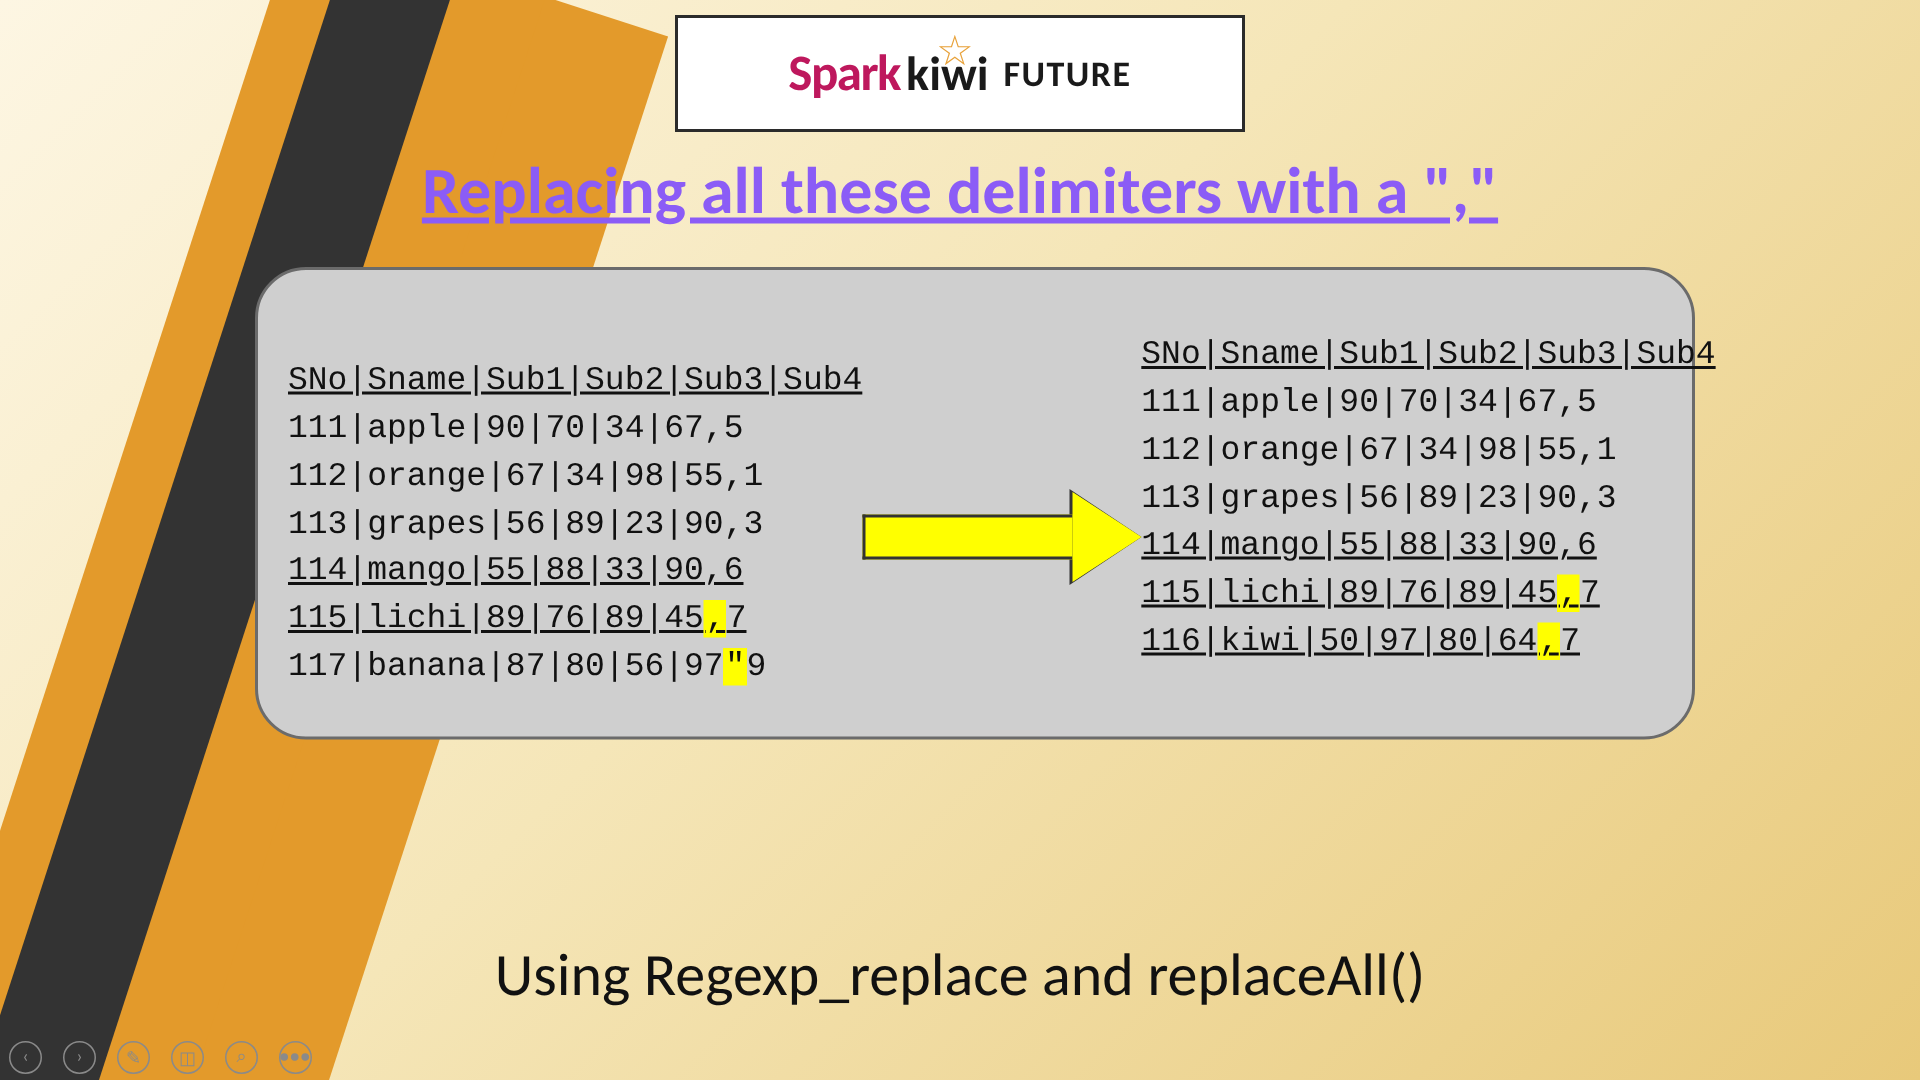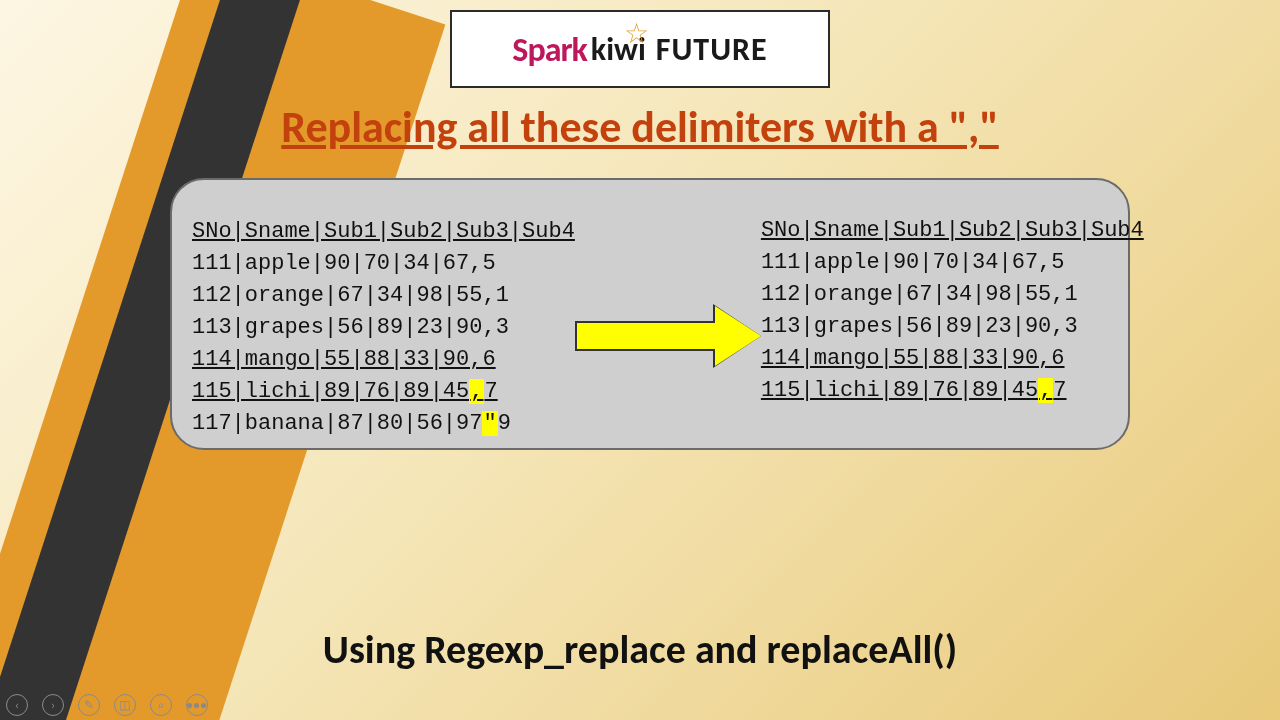--- a/index.html
+++ b/index.html
@@ -45,58 +45,58 @@
     color: #be185d;
     letter-spacing: -1px;
   }
   .logo-ling {
     font-weight: 700;
     font-size: 32px;
     color: #1a1a1a;
   }
   .logo-future {
     font-weight: 900;
-    font-size: 32px;
+    font-size: 24px;
     color: #1a1a1a;
     letter-spacing: 1px;
     margin-left: 6px;
   }
   .star {
     position: absolute;
     top: 4px; left: 172px;
     color: #e8a23a;
     font-size: 28px;
   }
 
   
   .title {
     position: absolute;
     top: 100px; left: 0; right: 0;
     text-align: center;
     font-size: 44px;
     font-weight: 700;
     text-decoration: underline;
-    color: #c2410c;
+    color: #8b5cf6;
     z-index: 5;
   }
   .subtitle {
     position: absolute;
     bottom: 46px; left: 0; right: 0;
     text-align: center;
     font-size: 40px;
-    font-weight: 700;
+    font-weight: 400;
     color: #111;
     z-index: 5;
   }
 
   
   .panel {
     position: absolute;
     top: 178px; left: 170px;
-    width: 960px; height: 272px;
+    width: 960px; height: 315px;
     background: #cfcfcf;
     border: 2px solid #6b6b6b;
     border-radius: 34px;
     padding: 24px 30px 20px 20px;
     z-index: 4;
     display: flex;
     align-items: center;
     justify-content: space-between;
   }
 
@@ -204,20 +204,21 @@
   </div>
 
   <div class="col col-right">
     <div class="hdr">SNo|Sname|Sub1|Sub2|Sub3|Sub4</div>
     <div id="right-rows">
         <div>111|apple|90|70|34|67,5</div>
         <div>112|orange|67|34|98|55,1</div>
         <div>113|grapes|56|89|23|90,3</div>
         <div class="ulrow">114|mango|55|88|33|90,6</div>
         <div class="ulrow"><span>115|lichi|89|76|89|45</span><span class="hl">,</span><span>7</span></div>
+        <div class="ulrow"><span>116|kiwi|50|97|80|64</span><span class="hl">,</span><span>7</span></div>
       </div>
   </div>
 
 </div>
 
 <div class="subtitle">Using Regexp_replace and replaceAll()</div>
 
 <div class="toolbar">
   <div class="tbtn">‹</div>
   <div class="tbtn">›</div>

